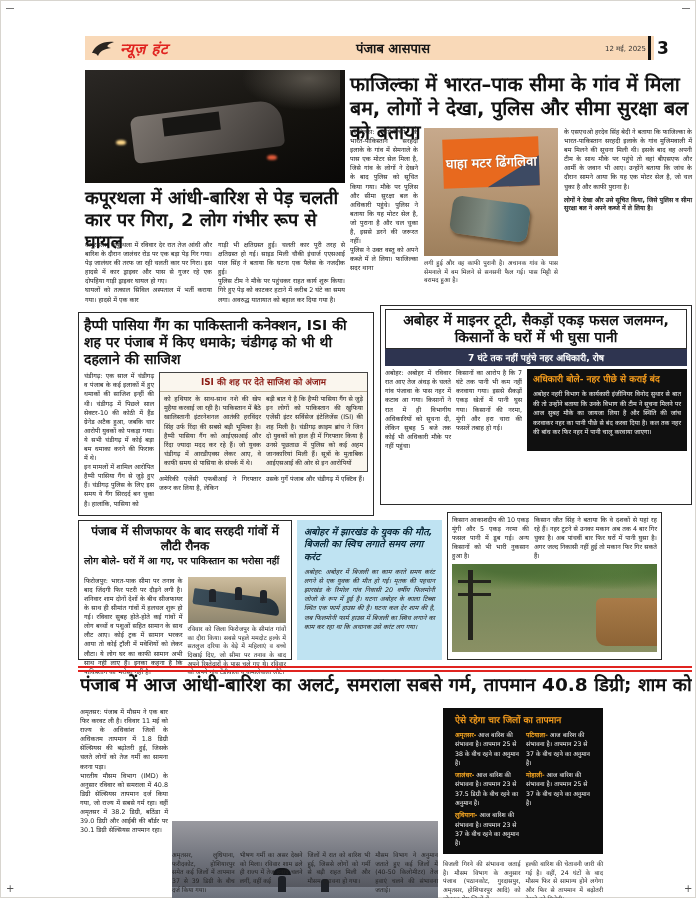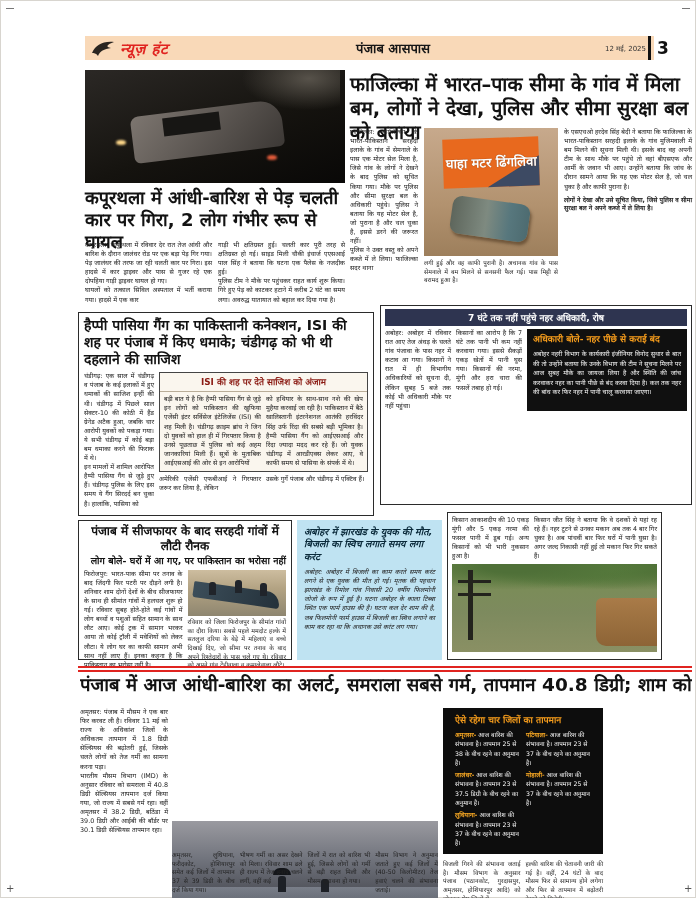--- a/index.html
+++ b/index.html
@@ -125,47 +125,48 @@
 
   <div class="abs boxframe" style="left:78px;top:312px;width:296px;height:204px;padding:4px 5px;box-sizing:border-box;">
     <div class="hl hl-md">हैप्पी पासिया गैंग का पाकिस्तानी कनेक्शन, ISI की शह पर पंजाब में किए धमाके; चंडीगढ़ को भी थी दहलाने की साजिश</div>
     <div style="display:flex;gap:5px;margin-top:4px;">
       <div class="col" style="width:70px;flex:none;">चंडीगढ़: एक साल में चंडीगढ़ व पंजाब के कई इलाकों में हुए धमाकों की साजिश इन्हीं की थी। चंडीगढ़ में पिछले साल सेक्टर-10 की कोठी में हैंड ग्रेनेड अटैक हुआ, जबकि चार आरोपी युवकों को पकड़ा गया। ये सभी चंडीगढ़ में कोई बड़ा बम धमाका करने की फिराक में थे।
 इन मामलों में शामिल आरोपित हैप्पी पासिया गैंग से जुड़े हुए हैं। चंडीगढ़ पुलिस के लिए इस समय ये गैंग सिरदर्द बन चुका है। हालांकि, पासिया को</div>
       <div style="flex:1;">
         <div class="isibox">
           <div class="ibt">ISI की शह पर देते साजिश को अंजाम</div>
           <div style="display:flex;gap:5px;padding:3px 4px;">
+            <div class="col" style="flex:1;">को हथियार के साथ-साथ नशे की खेप मुहैया करवाई जा रही है। पाकिस्तान में बैठे खालिस्तानी इंटरनेशनल आतंकी हरविंदर सिंह उर्फ रिंदा की सबसे बड़ी भूमिका है। हैप्पी पासिया गैंग को आईएसआई और रिंदा ज्यादा मदद कर रहे हैं। जो युवक चंडीगढ़ में आरडीएक्स लेकर आए, वे काफी समय से पासिया के संपर्क में थे।</div>
             <div class="col" style="flex:1;">बड़ी बात ये है कि हैप्पी पासिया गैंग से जुड़े इन लोगों को पाकिस्तान की खुफिया एजेंसी इंटर सर्विसेज इंटेलिजेंस (ISI) की शह मिली है। चंडीगढ़ क्राइम ब्रांच ने जिन दो युवकों को हाल ही में गिरफ्तार किया है उनसे पूछताछ में पुलिस को कई अहम जानकारियां मिली हैं। सूत्रों के मुताबिक आईएसआई की ओर से इन आरोपियों</div>
-            <div class="col" style="flex:1;">को हथियार के साथ-साथ नशे की खेप मुहैया करवाई जा रही है। पाकिस्तान में बैठे खालिस्तानी इंटरनेशनल आतंकी हरविंदर सिंह उर्फ रिंदा की सबसे बड़ी भूमिका है। हैप्पी पासिया गैंग को आईएसआई और रिंदा ज्यादा मदद कर रहे हैं। जो युवक चंडीगढ़ में आरडीएक्स लेकर आए, वे काफी समय से पासिया के संपर्क में थे।</div>
           </div>
         </div>
         <div style="display:flex;gap:5px;margin-top:3px;">
           <div class="col" style="flex:1;">अमेरिकी एजेंसी एफबीआई ने गिरफ्तार जरूर कर लिया है, लेकिन</div>
           <div class="col" style="flex:1;">उसके गुर्गे पंजाब और चंडीगढ़ में एक्टिव हैं।</div>
         </div>
       </div>
     </div>
   </div>
 
   <div class="abs boxframe" style="left:380px;top:305px;width:312px;height:200px;padding:3px 4px;box-sizing:border-box;">
+    <div class="hl hl-md boxframe" style="text-align:center;padding:2px 3px;">अबोहर में माइनर टूटी, सैकड़ों एकड़ फसल जलमग्न, किसानों के घरों में भी घुसा पानी</div>
     <div class="subbar">7 घंटे तक नहीं पहुंचे नहर अधिकारी, रोष</div>
     <div style="display:flex;gap:5px;margin-top:3px;">
       <div class="col" style="width:66px;flex:none;">अबोहर: अबोहर में रविवार रात आए तेज अंधड़ के चलते गांव पंजावा के पास नहर में कटाव आ गया। किसानों ने रात में ही विभागीय अधिकारियों को सूचना दी, लेकिन सुबह 5 बजे तक कोई भी अधिकारी मौके पर नहीं पहुंचा।</div>
       <div class="col" style="width:66px;flex:none;">किसानों का आरोप है कि 7 घंटे तक पानी भी कम नहीं करवाया गया। इससे सैकड़ों एकड़ खेतों में पानी घुस गया। किसानों की नरमा, मूंगी और हरा चारा की फसलें तबाह हो गई।</div>
       <div class="blackbox" style="flex:1;">
         <div class="obt">अधिकारी बोले- नहर पीछे से कराई बंद</div>
         <div class="obb">अबोहर नहरी विभाग के कार्यकारी इंजीनियर विनोद सुथार से बात की तो उन्होंने बताया कि उनके विभाग की टीम ने सूचना मिलने पर आज सुबह मौके का जायजा लिया है और स्थिति की जांच करवाकर नहर का पानी पीछे से बंद करवा दिया है। कल तक नहर की बांध कर फिर नहर में पानी चालू करवाया जाएगा।</div>
       </div>
     </div>
   </div>
 
   <div class="abs boxframe" style="left:78px;top:520px;width:214px;height:140px;padding:3px 5px;box-sizing:border-box;">
     <div class="hl hl-sm" style="text-align:center;">पंजाब में सीजफायर के बाद सरहदी गांवों में लौटी रौनक</div>
-    <div class="hl" style="font-size:9.5px;text-align:right;margin:2px 0 3px;">लोग बोले- घरों में आ गए, पर पाकिस्तान का भरोसा नहीं</div>
+    <div class="hl" style="font-size:9.5px;text-align:left;margin:2px 0 10px;">लोग बोले- घरों में आ गए, पर पाकिस्तान का भरोसा नहीं</div>
     <div style="display:flex;gap:5px;">
       <div class="col" style="flex:1;">फिरोजपुर: भारत-पाक सीमा पर तनाव के बाद जिंदगी फिर पटरी पर दौड़ने लगी है। शनिवार शाम दोनों देशों के बीच सीजफायर के साथ ही सीमांत गांवों में हलचल शुरू हो गई। रविवार सुबह होते-होते कई गांवों में लोग बच्चों व पशुओं सहित सामान के साथ लौट आए। कोई ट्रक में सामान भरकर आया तो कोई ट्रॉली में मवेशियों को लेकर लौटा। ये लोग घर का काफी सामान अभी साथ नहीं लाए हैं। इनका कहना है कि पाकिस्तान का भरोसा नहीं है।</div>
       <div style="flex:1;">
         <div class="photo boat" style="width:100%;height:46px;">
           <div class="hull"></div>
           <div class="fig" style="left:22%;top:26%;"></div>
           <div class="fig" style="left:48%;top:22%;"></div>
           <div class="fig" style="left:74%;top:28%;"></div>
         </div>
         <div class="cap" style="margin-top:2px;">रविवार को जिला फिरोजपुर के सीमांत गांवों का दौरा किया। सबसे पहले ममदोट हल्के में सतलुज दरिया के बेड़े में महिलाएं व बच्चे दिखाई दिए, जो सीमा पर तनाव के बाद अपने रिश्तेदारों के पास चले गए थे। रविवार को अपने गांव टेंडीवाला व कमालेवाला लौटे।</div>

